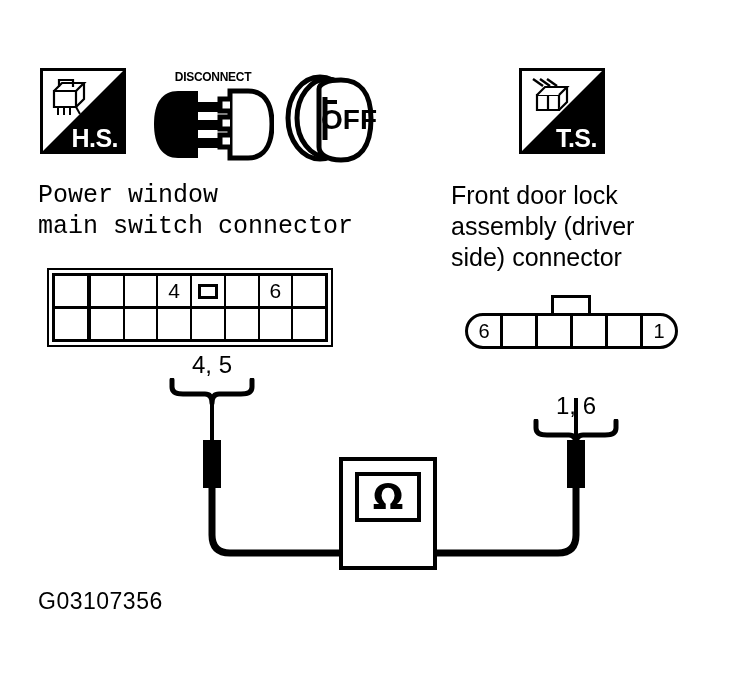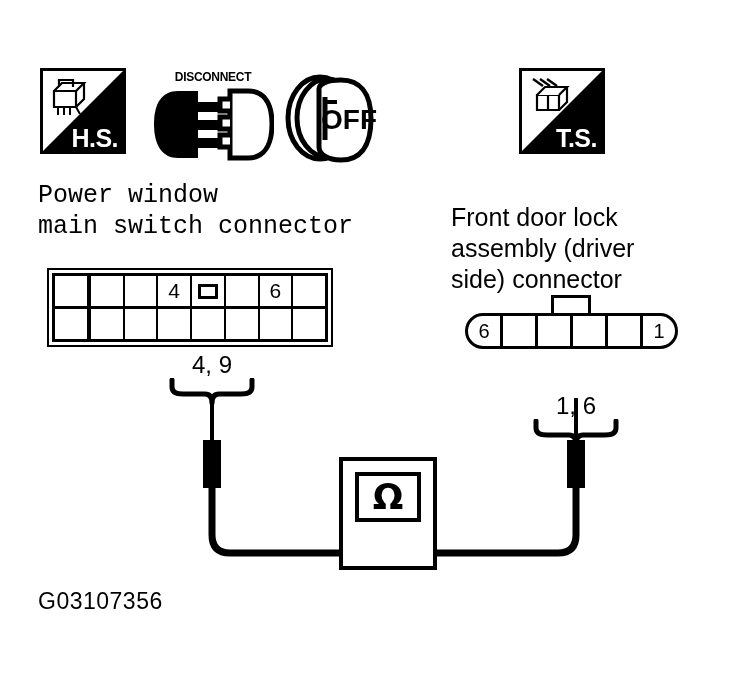--- a/index.html
+++ b/index.html
@@ -99,21 +99,21 @@
   
   .caption {
     position: absolute;
     font-size: 25px;
     line-height: 31px;
     font-family: "Liberation Sans", sans-serif;
     white-space: pre-line;
     color: #000;
   }
   #caption-left  { left: 38px;  top: 180px; width: 380px; font-family: Liberation Mono, monospace; }
-  #caption-right { left: 451px; top: 180px; width: 270px; margin-top: 22px; }
+  #caption-right { left: 451px; top: 180px; width: 270px; }
 
   
   #connector-left {
     position: absolute;
     left: 47px;
     top: 268px;
     width: 286px;
     height: 79px;
     border: 2px solid #000;
     box-sizing: border-box;
@@ -378,21 +378,21 @@
   <div id="connector-right">
     <div class="rcell">6</div>
     <div class="rcell"></div>
     <div class="rcell"></div>
     <div class="rcell"></div>
     <div class="rcell"></div>
     <div class="rcell">1</div>
   </div>
 
   <div class="pin-callout" id="callout-left">
-    <div class="pin-text">4, 9</div>
+    <div class="pin-text">4, 5</div>
     <svg class="brace" width="90" height="28" viewBox="0 0 90 28">
       <path d="M5,2 L5,9 C5,14 9,16 16,16 L38,16 C43,16 45,19 45,25 C45,19 47,16 52,16 L74,16 C81,16 85,14 85,9 L85,2" fill="none" stroke="#000" stroke-width="5" stroke-linecap="round" stroke-linejoin="round"></path>
     </svg>
   </div>
 
   <div class="pin-callout" id="callout-right">
     <div class="pin-text">1, 6</div>
     <svg class="brace" width="90" height="28" viewBox="0 0 90 28">
       <path d="M5,2 L5,9 C5,14 9,16 16,16 L38,16 C43,16 45,19 45,25 C45,19 47,16 52,16 L74,16 C81,16 85,14 85,9 L85,2" fill="none" stroke="#000" stroke-width="5" stroke-linecap="round" stroke-linejoin="round"></path>
     </svg>

